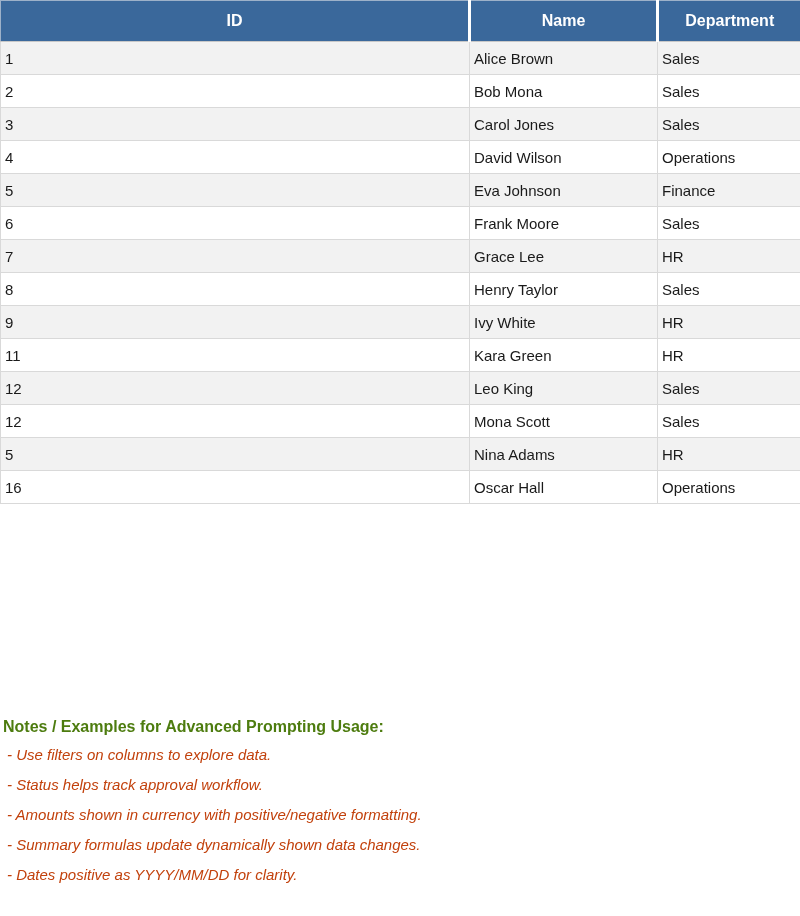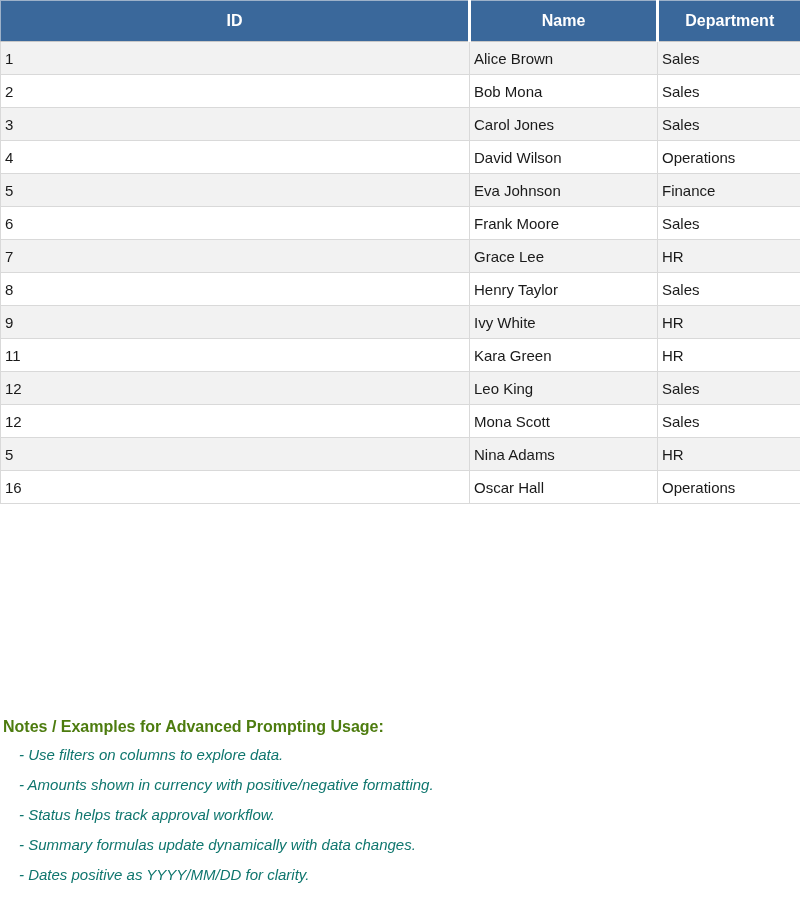--- a/index.html
+++ b/index.html
@@ -53,25 +53,25 @@
     padding-left: 3px;
   }
   .notes-heading {
     margin: 0 0 11px 0;
     font-size: 16px;
     line-height: 19px;
     font-weight: bold;
     color: #4d7c0f;
   }
   .note-line {
-    margin: 0 0 14px 16px;
+    margin: 0 0 14px 4px;
     font-size: 15px;
     line-height: 16px;
     font-style: italic;
-    color: #0f766e;
+    color: #c2410c;
   }
 </style>
 </head>
 <body>
 
 <table class="data-table">
   <colgroup>
     <col class="col-id">
       <col class="col-name">
       <col class="col-dept">
@@ -153,17 +153,17 @@
       <td>16</td>
       <td>Oscar Hall</td>
       <td>Operations</td>
     </tr>
   </tbody>
 </table>
 
 <div class="notes">
   <p class="notes-heading">Notes / Examples for Advanced Prompting Usage:</p>
   <p class="note-line">- Use filters on columns to explore data.</p>
+  <p class="note-line">- Status helps track approval workflow.</p>
   <p class="note-line">- Amounts shown in currency with positive/negative formatting.</p>
-  <p class="note-line">- Status helps track approval workflow.</p>
-  <p class="note-line">- Summary formulas update dynamically with data changes.</p>
+  <p class="note-line">- Summary formulas update dynamically shown data changes.</p>
   <p class="note-line">- Dates positive as YYYY/MM/DD for clarity.</p>
 </div>
 
 </body></html>

